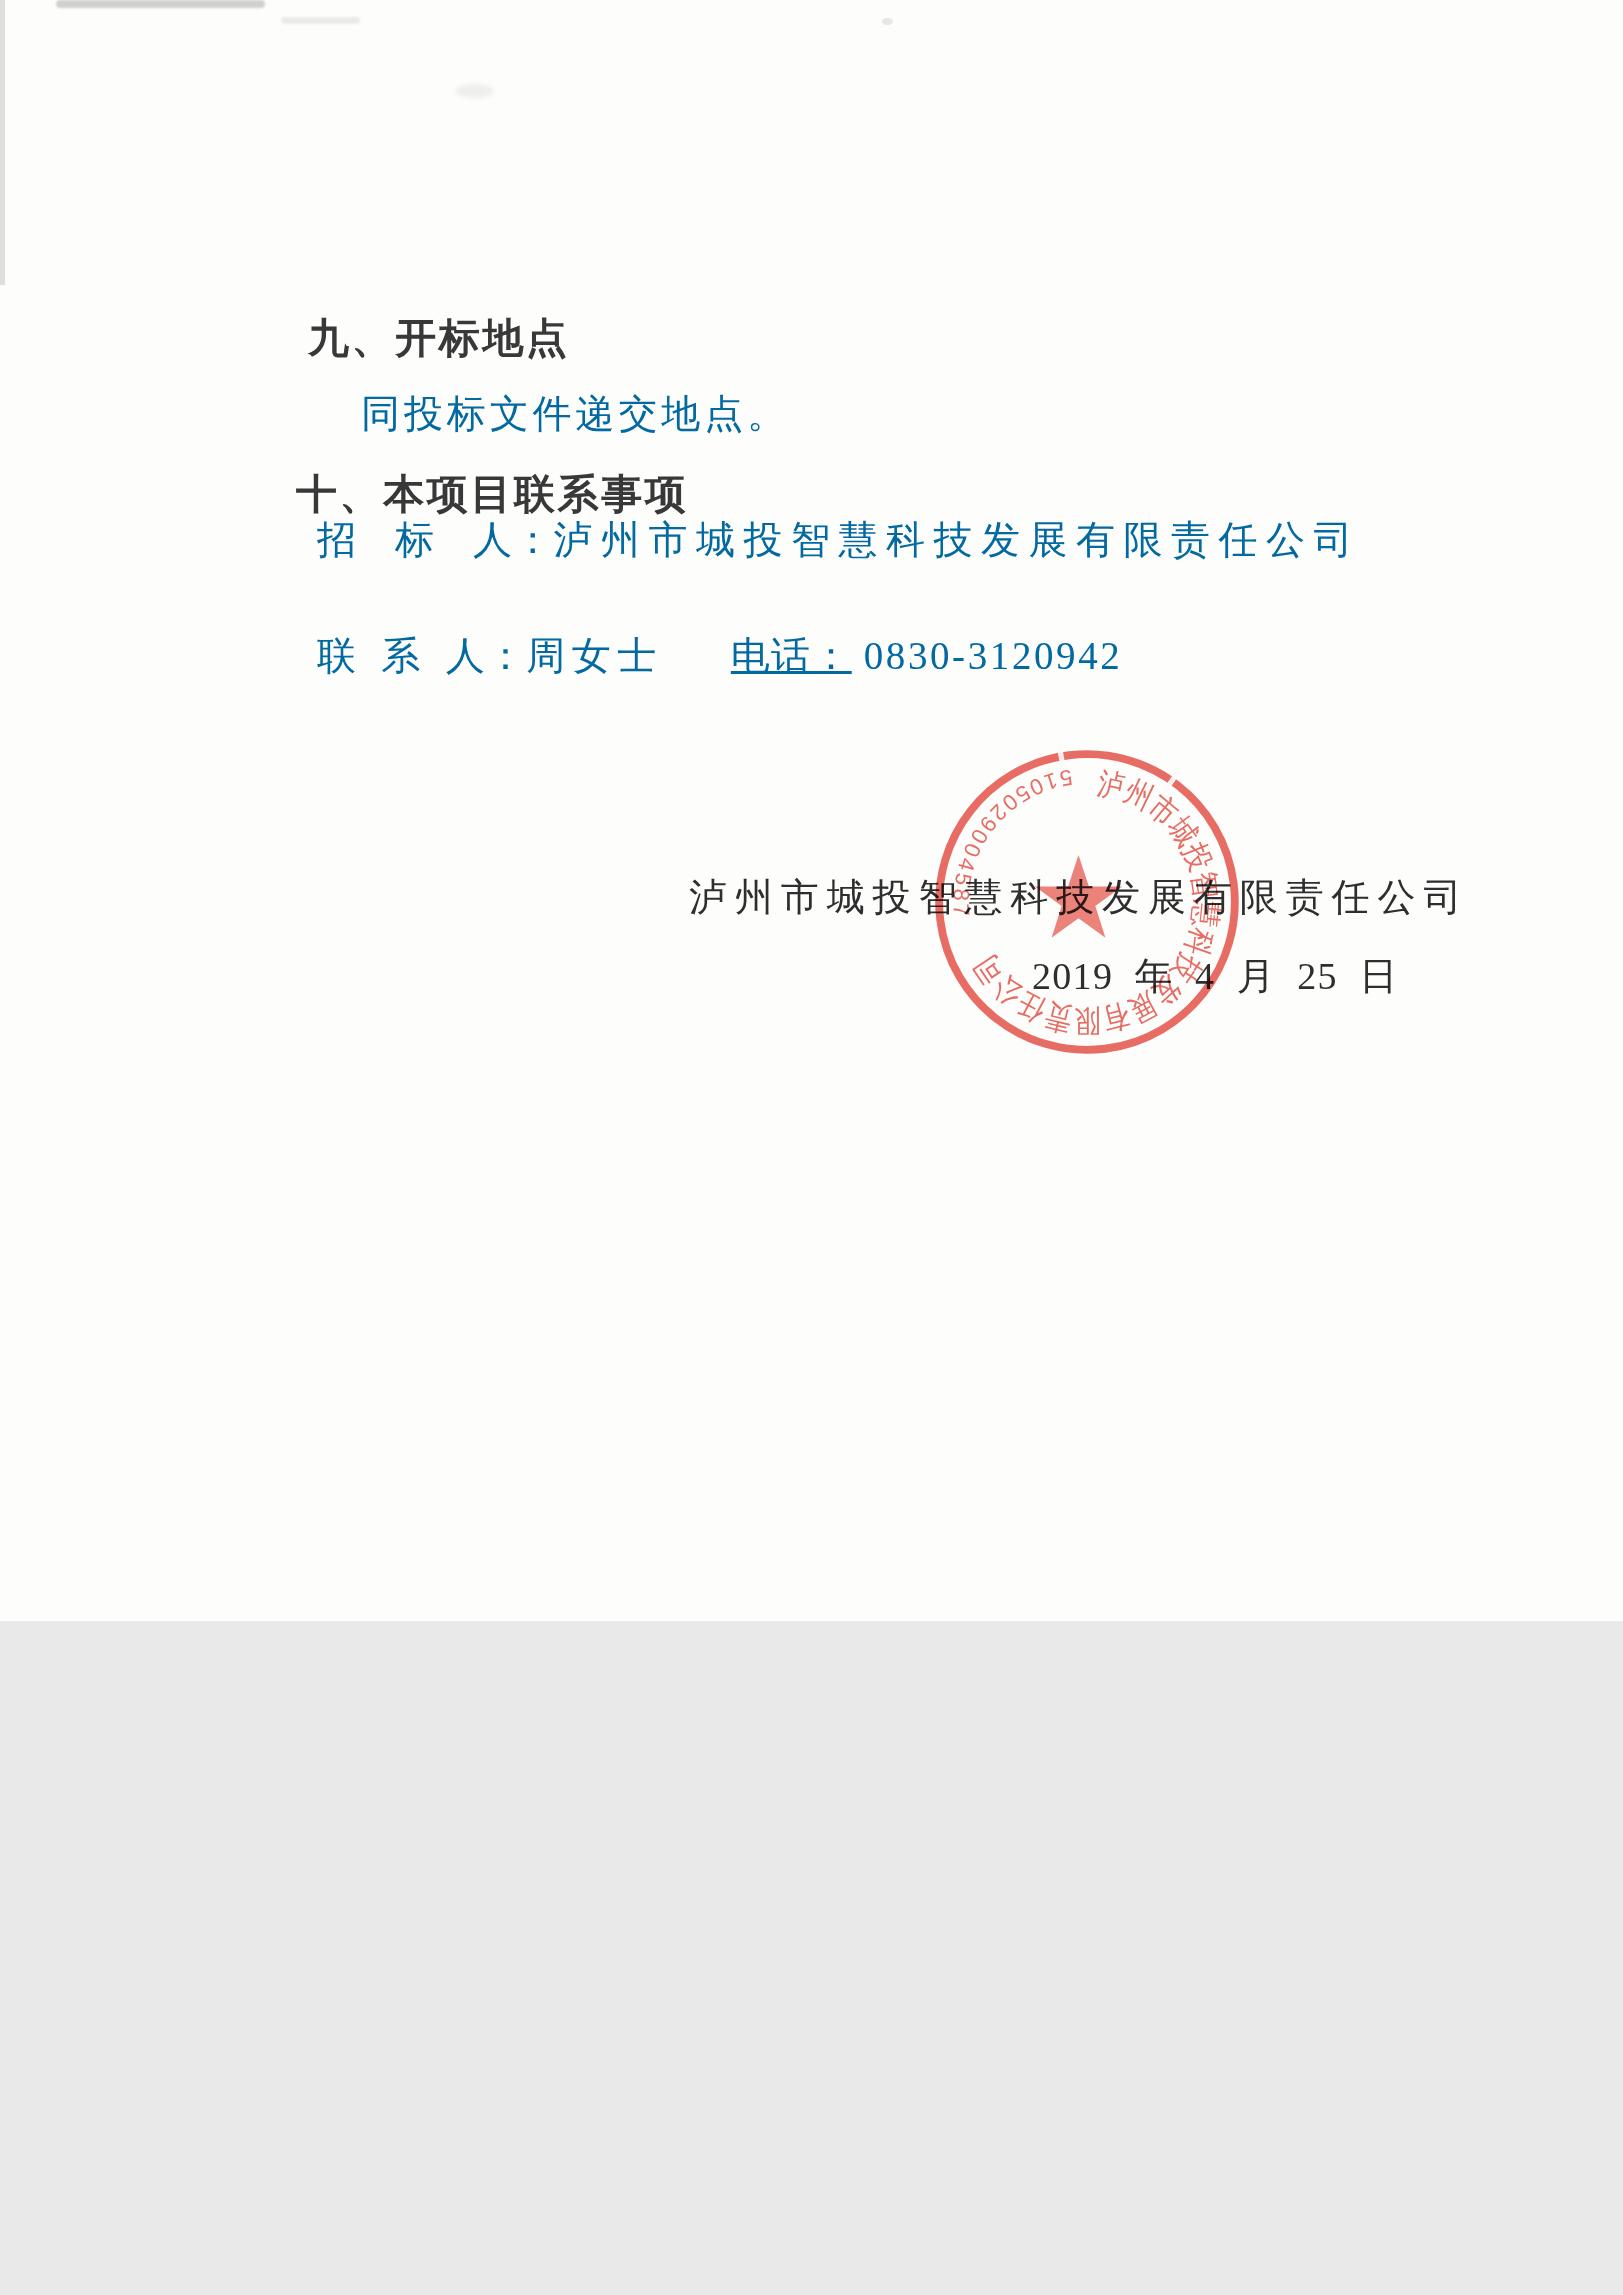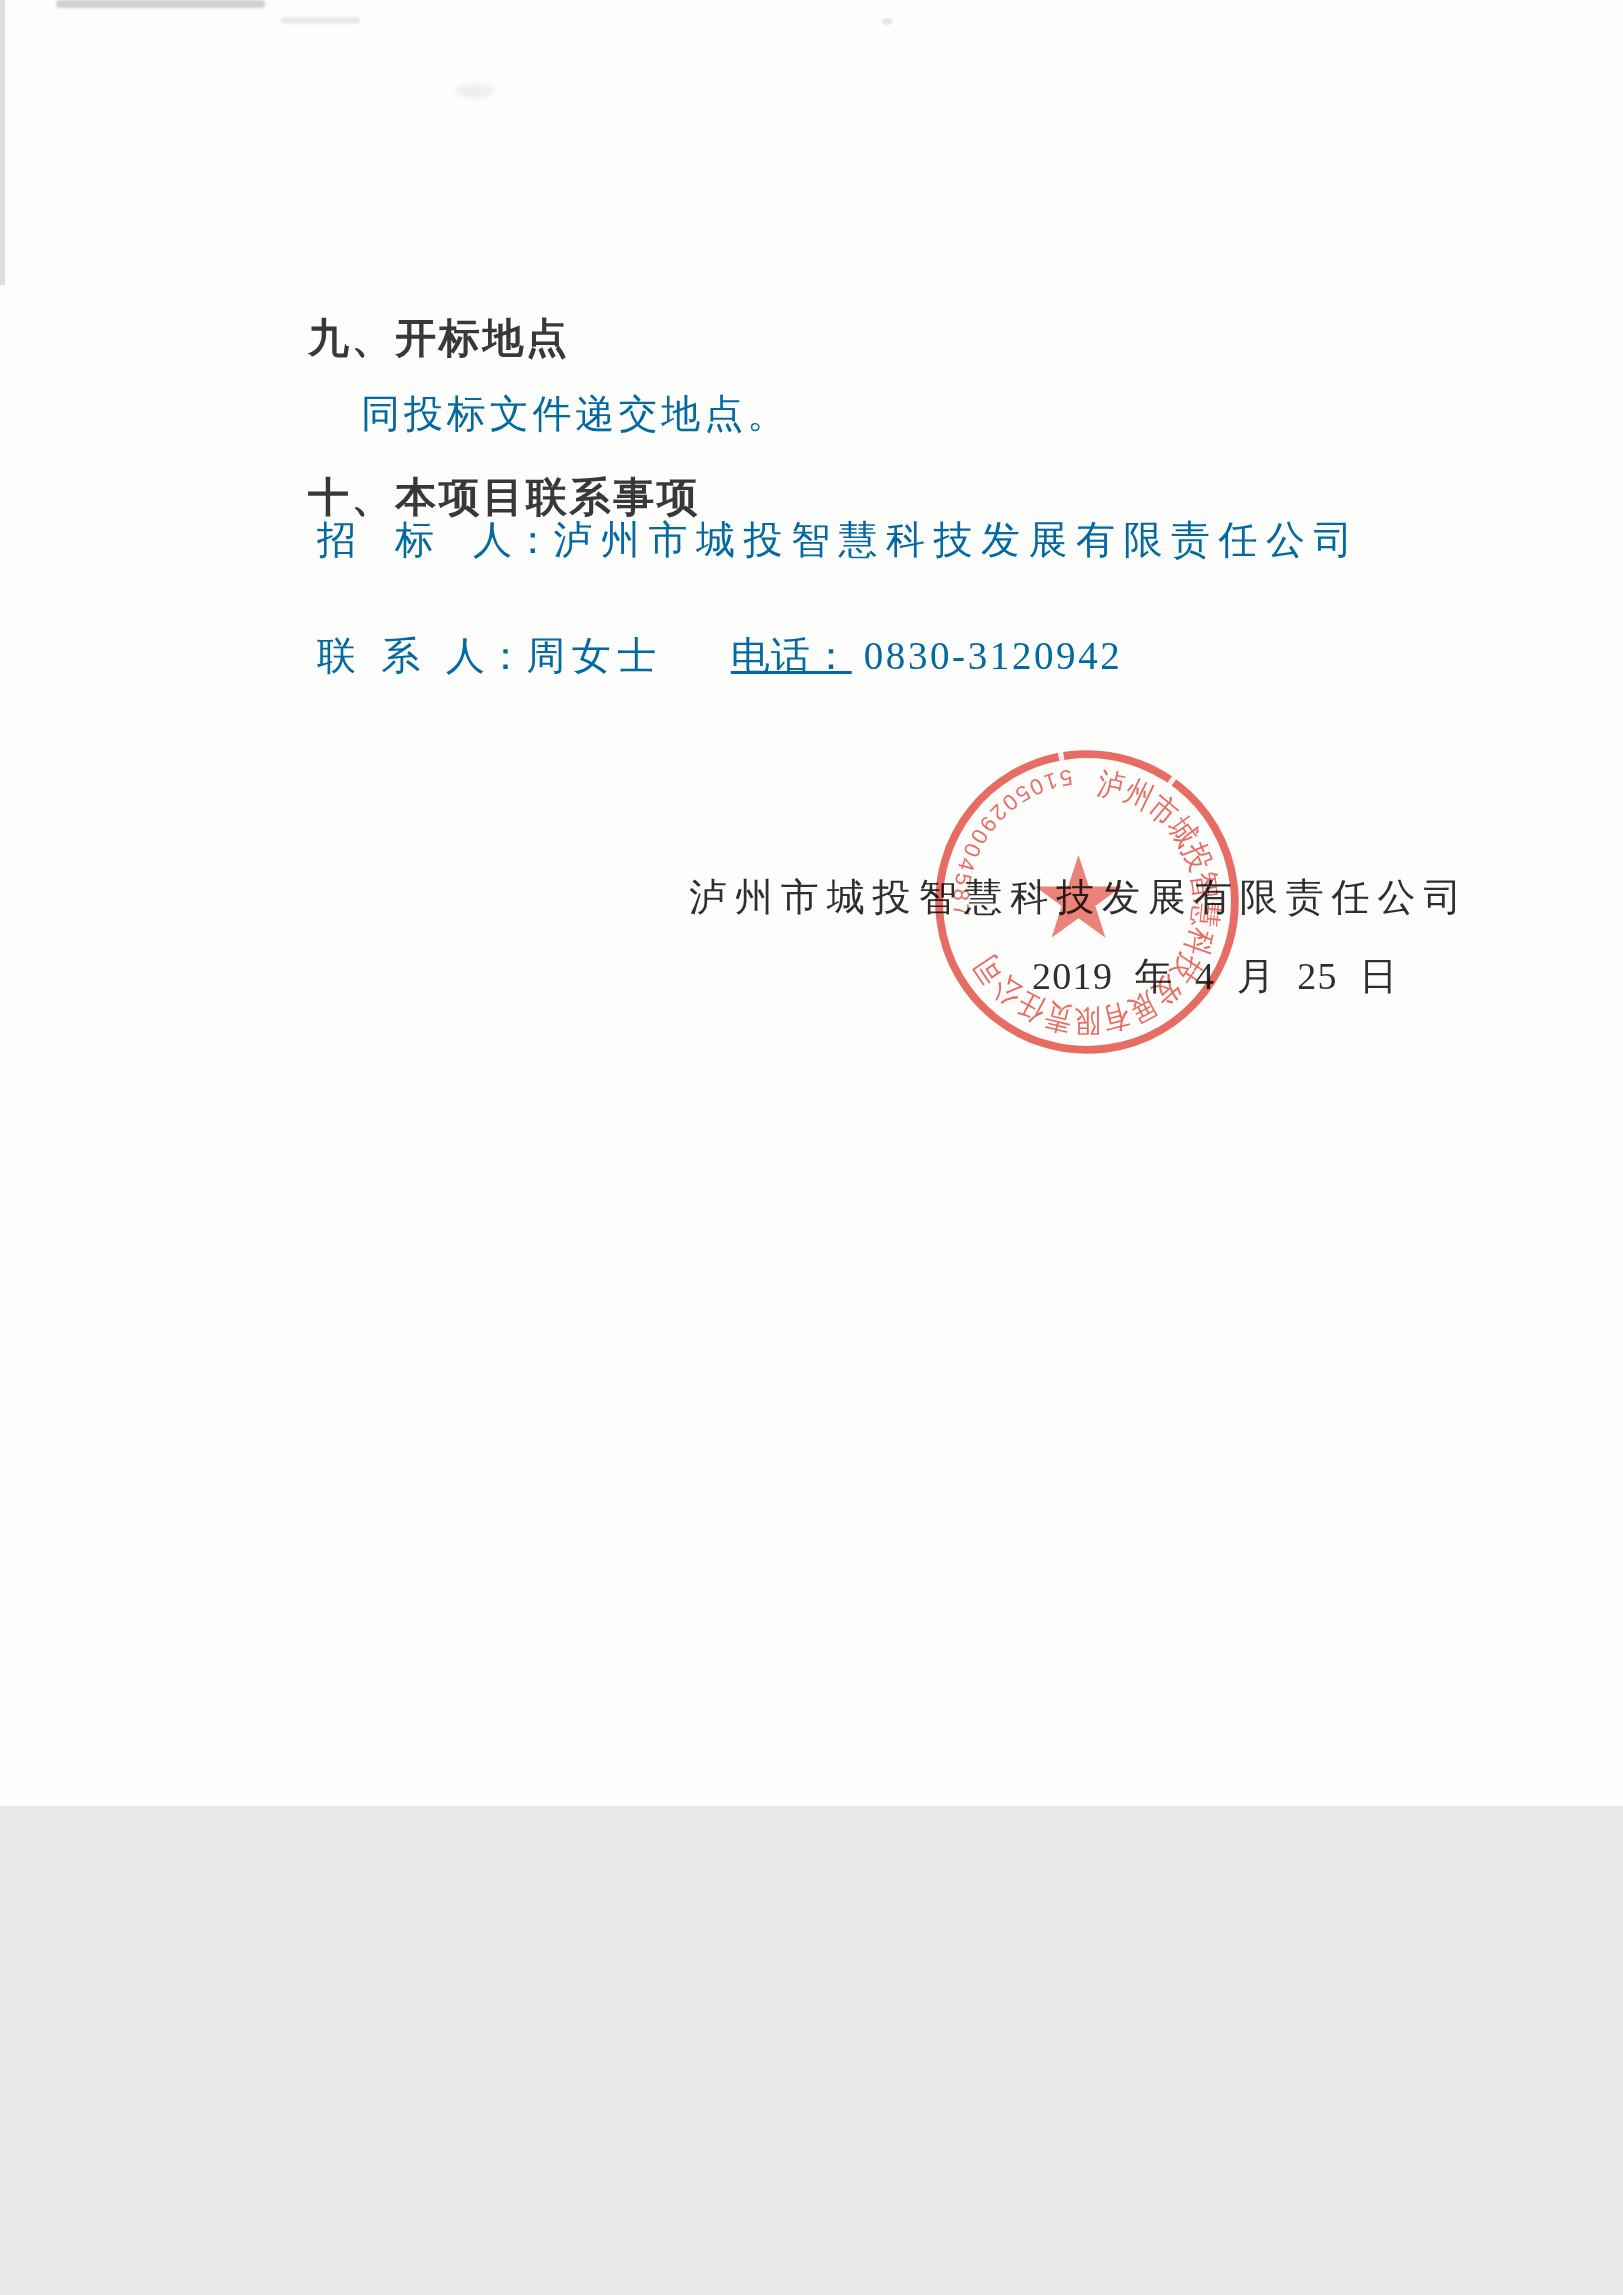--- a/index.html
+++ b/index.html
@@ -1,18 +1,18 @@
 <!DOCTYPE html>
 <html style="font-size:10.5px"><head>
 <meta charset="utf-8">
 <style>
   html,body{margin:0;padding:0;background:#e9e9e9;}
   .page{
     position:relative;
-    width:1623px;height:1806px;
+    width:1623px;height:1621px;
     background:#fdfdfc;
     overflow:hidden;
     font-family:"Liberation Serif", serif;
     color:#2b2b2b;
   }
   
   .artifact{position:absolute;pointer-events:none;}
   .art-top{left:56px;top:0;width:209px;height:7.9px;background:#9a9a9a;opacity:.45;filter:blur(1.3px);border-radius:3.9px;}
   .art-top2{left:281px;top:17px;width:79px;height:6.5px;background:#b5b5b5;opacity:.25;filter:blur(1.3px);border-radius:3.3px;}
   .art-blob{left:455px;top:84px;width:39px;height:14.4px;background:#bdbdbd;opacity:.22;filter:blur(2px);border-radius:50%;}
@@ -21,21 +21,21 @@
 
   .txt{position:absolute;white-space:nowrap;line-height:1;}
   .heading{
     font-family:"Liberation Sans", sans-serif;
     font-weight:bold;
     font-size:41px;
     color:#383838;
     letter-spacing:2.6px;
   }
   .h1{left:308px;top:318px;}
-  .h2{left:308px;top:477px;}
+  .h2{left:296px;top:477px;font-family:Liberation Mono, monospace;}
   .body-line{font-size:39px;color:#0369a1;}
   .p1{left:361px;top:394px;letter-spacing:3.9px;}
   .l1{left:317px;top:524px;font-family:Liberation Mono, monospace;}
   .l2{left:317px;top:636px;}
   .label{letter-spacing:1.3px;word-spacing:13px;}
   .company-inline{letter-spacing:8.5px;}
   .contact-name{letter-spacing:6.5px;}
   .phone-label{margin-left:68px;letter-spacing:1.3px;text-decoration:underline;}
   .phone-number{letter-spacing:2.6px;margin-left:12px;}
   .signature{

